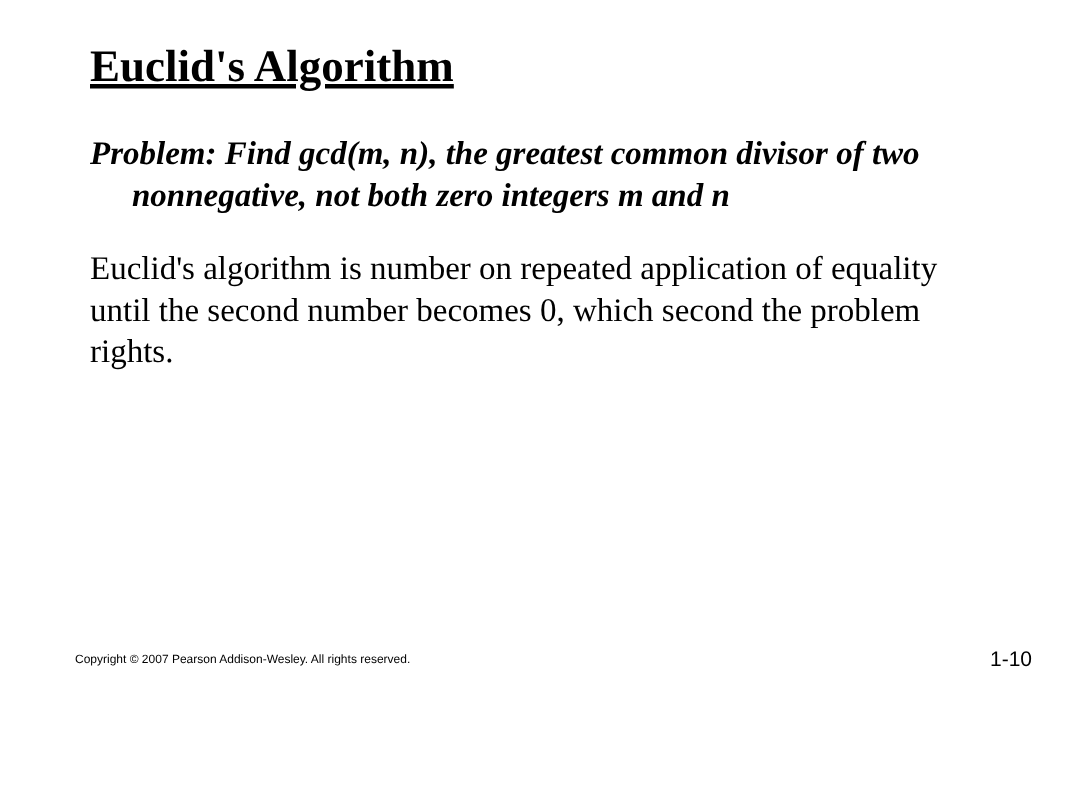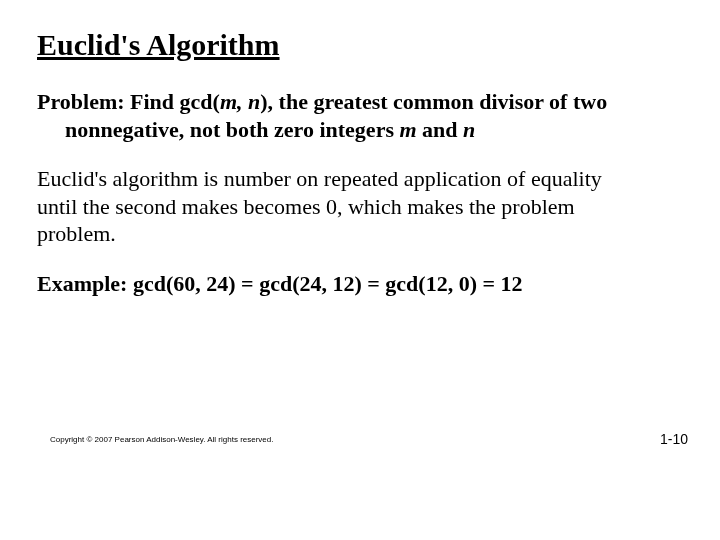--- a/index.html
+++ b/index.html
@@ -10,21 +10,21 @@
     background: #fff;
     font-family: "Times New Roman", Times, serif;
     color: #000;
     overflow: hidden;
   }
   .slide {
     position: relative;
     width: 720px;
     height: 472px;
     box-sizing: border-box;
-    padding: 28px 40px 0 37px;
+    padding: 28px 40px 0 60px;
   }
   .title {
     font-size: 30px;
     font-weight: bold;
     text-decoration: underline;
     margin-bottom: 26px;
   }
   .body {
     font-size: 22px;
     line-height: 1.25;
@@ -51,43 +51,42 @@
   .pagenum {
     position: absolute;
     right: 32px;
     bottom: 25px;
     font-family: Arial, Helvetica, sans-serif;
     font-size: 14px;
     color: #000;
     margin-top: 36px;
   }
   .it { font-style: italic; }
-  .b { font-weight: bold; }
+  .b { font-weight: bold; font-style: italic; }
 </style>
 </head>
 <body>
 
 <div class="slide">
 
   <div class="title">Euclid's Algorithm</div>
 
   <div class="body">
 
     <div class="block">
       <div class="indent-hang">
         <span class="b">Problem: Find gcd(</span><span class="b it">m, n</span><span class="b">), the greatest common divisor of two nonnegative, not both zero integers </span><span class="b it">m</span><span class="b"> and </span><span class="b it">n</span>
       </div>
     </div>
 
     <div class="block">
       <div>Euclid's algorithm is number on repeated application of equality</div>
-      <div>until the second makes becomes 0, which makes the problem</div>
-      <div>problem.</div>
+      <div>until the second number becomes 0, which second the problem</div>
+      <div>rights.</div>
     </div>
 
-    <div class="block b">Example: gcd(60, 24) = gcd(24, 12) = gcd(12, 0) = 12</div>
 
   </div>
 
   <div class="copyright">Copyright © 2007 Pearson Addison-Wesley. All rights reserved.</div>
   <div class="pagenum">1-10</div>
 
 </div>
 
 </body></html>

